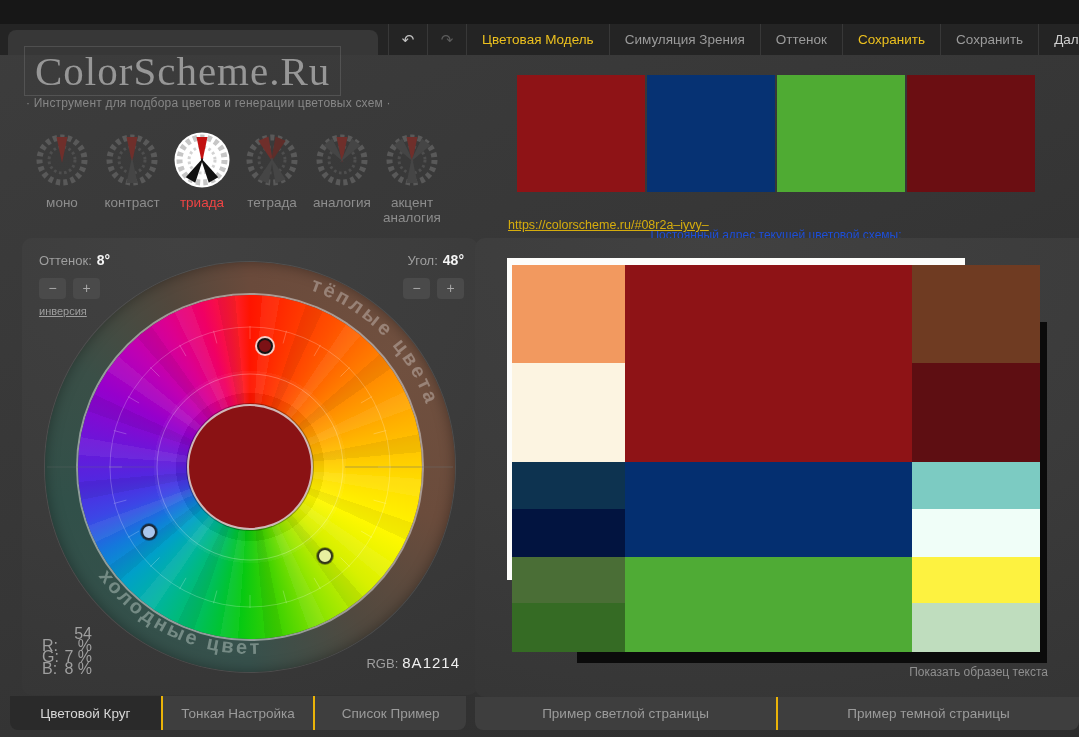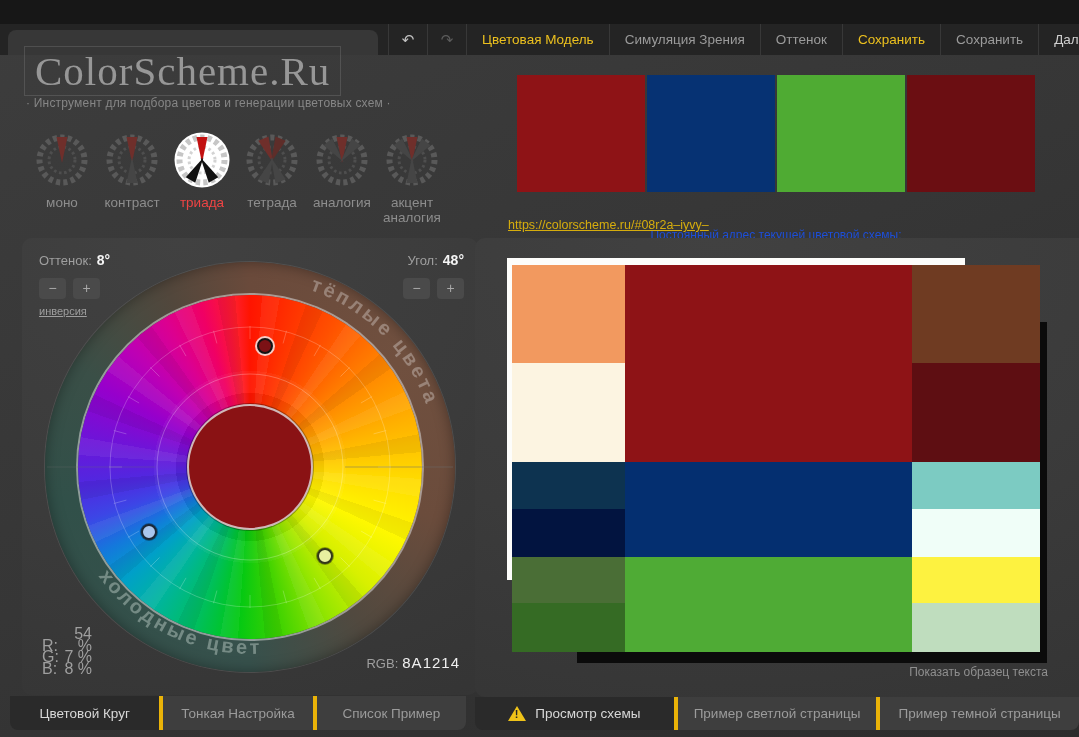--- a/index.html
+++ b/index.html
@@ -106,21 +106,21 @@
   .rgb-hex { position:absolute; right:18px; top:416px; z-index:6; font-size:13px; color:#9f9f9f; }
   .rgb-hex .hx { color:#efefef; font-size:15px; letter-spacing:1px; margin-left:4px; }
 
   
   .tabbar { display:flex; overflow:hidden; border-radius:0 0 8px 8px; }
   .tabs-left  { left:10px;  top:696px; width:456px; height:34px; }
   .tabs-right { left:475px; top:697px; width:604px; height:33px; }
   .tab {
     flex:1; display:flex; align-items:center; justify-content:center; gap:9px;
     background:#3e3e3e; color:#9b9b9b; font-size:13.5px; cursor:pointer;
-    border-left:4px solid #eab308; white-space:nowrap;
+    border-left:2px solid #eab308; white-space:nowrap;
   }
   .tab:first-child { border-left:none; }
   .tab.active { background:#2a2a2a; color:#d8d8d8; }
   .warn-tri {
     position:relative; width:0; height:0;
     border-left:9px solid transparent; border-right:9px solid transparent;
     border-bottom:15px solid #efc319; display:inline-block;
   }
   .warn-tri::after {
     content:"!"; position:absolute; left:-2.5px; top:2px;
@@ -353,19 +353,15 @@
       <div class="cell" style="height: 47px; background: rgb(124, 203, 194);"></div>
       <div class="cell" style="height: 48px; background: rgb(240, 254, 248);"></div>
       <div class="cell" style="height: 46px; background: rgb(253, 242, 64);"></div>
       <div class="cell" style="height: 49px; background: rgb(191, 221, 190);"></div>
     </div>
   </div>
   <div class="sample-link">Показать образец текста</div>
 </div>
 
 <div class="abs tabbar tabs-right">
-  <div class="tab active">
-    <span class="warn-tri"></span>
-    <span>Просмотр схемы</span>
-  </div>
   <div class="tab">Пример светлой страницы</div>
   <div class="tab">Пример темной страницы</div>
 </div>
 
 </body></html>

